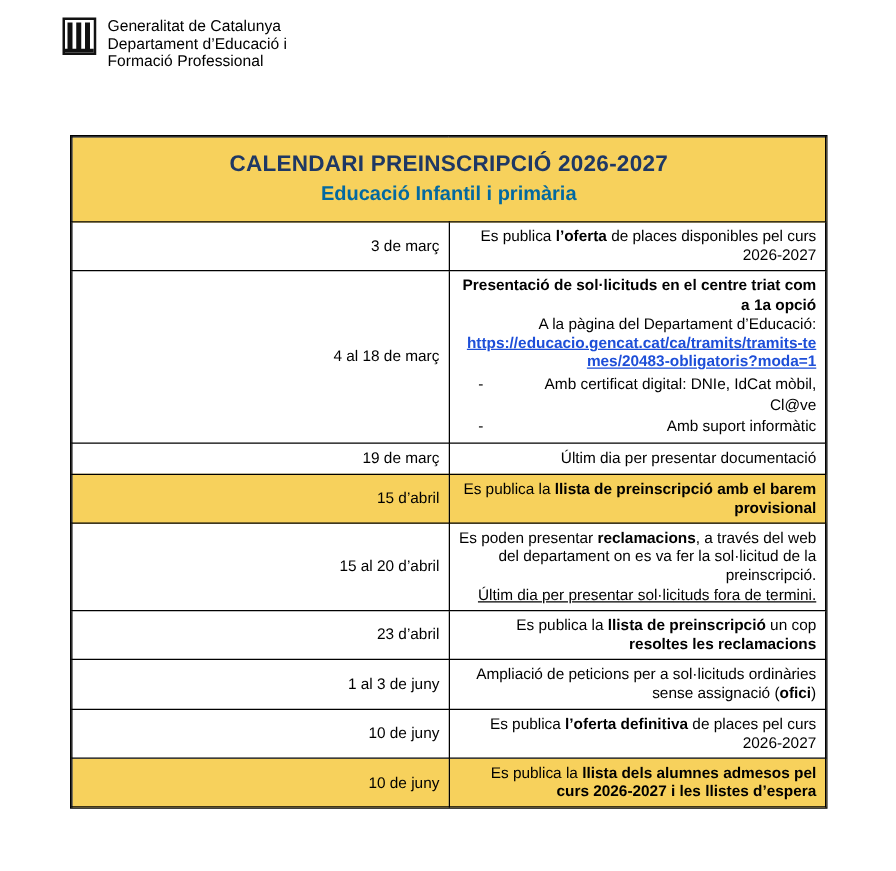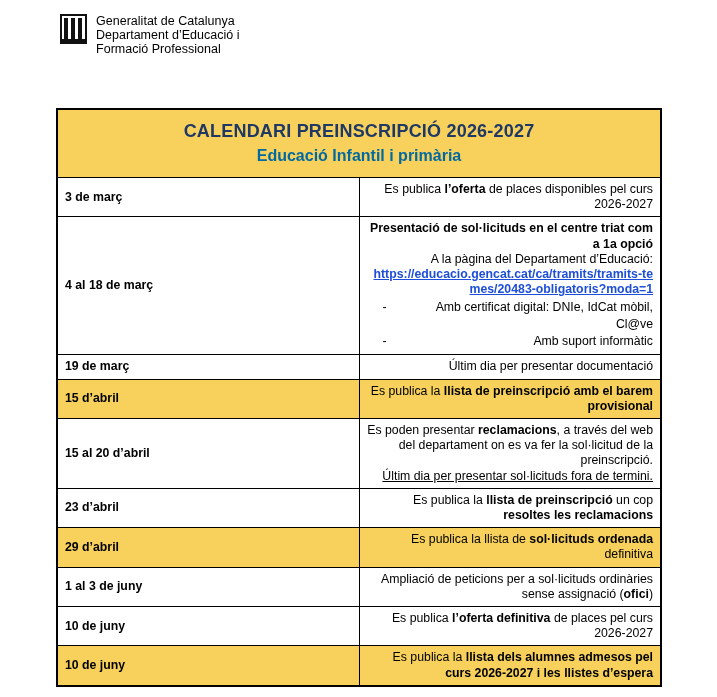--- a/index.html
+++ b/index.html
@@ -12,21 +12,21 @@
     height: 697px;
     font-family: "Liberation Sans", sans-serif;
     color: #000000;
     position: relative;
     overflow: hidden;
   }
 
   
   .header {
     position: absolute;
-    left: 60px;
+    left: 50px;
     top: 14px;
     display: flex;
     align-items: flex-start;
   }
   .logo {
     width: 27px;
     height: 30px;
     border: 2px solid #111;
     background: #ffffff;
     margin-right: 9px;
@@ -78,22 +78,22 @@
   }
   table.cal td {
     border: 1px solid #000;
     padding: 4px 7px;
     vertical-align: middle;
     font-size: 12.3px;
     line-height: 15.2px;
   }
   td.col-date {
     width: 123px;
-    text-align: left;
-    font-weight: bold;
+    text-align: right;
+    font-weight: normal;
     font-size: 12.3px;
     margin-left: 20px;
   }
   td.col-desc {
     text-align: right;
   }
   .title-cell {
     background: #f7d15c;
     text-align: center;
     padding: 9px 6px 11px 6px !important;
@@ -212,26 +212,20 @@
       </tr>
 
       <tr>
         <td class="col-date">23 d’abril</td>
         <td class="col-desc">
           <span>Es publica la </span><span class="b">llista de preinscripció</span><span> un cop </span><span class="b">resoltes les reclamacions</span>
         </td>
       </tr>
 
 
-      <tr class="row-hl">
-        <td class="col-date">29 d’abril</td>
-        <td class="col-desc">
-          <span>Es publica la llista de </span><span class="b">sol·licituds ordenada</span><span> definitiva</span>
-        </td>
-      </tr>
 
       <tr>
         <td class="col-date">1 al 3 de juny</td>
         <td class="col-desc">
           <span>Ampliació de peticions per a sol·licituds ordinàries sense assignació (</span><span class="b">ofici</span><span>)</span>
         </td>
       </tr>
 
       <tr>
         <td class="col-date">10 de juny</td>

